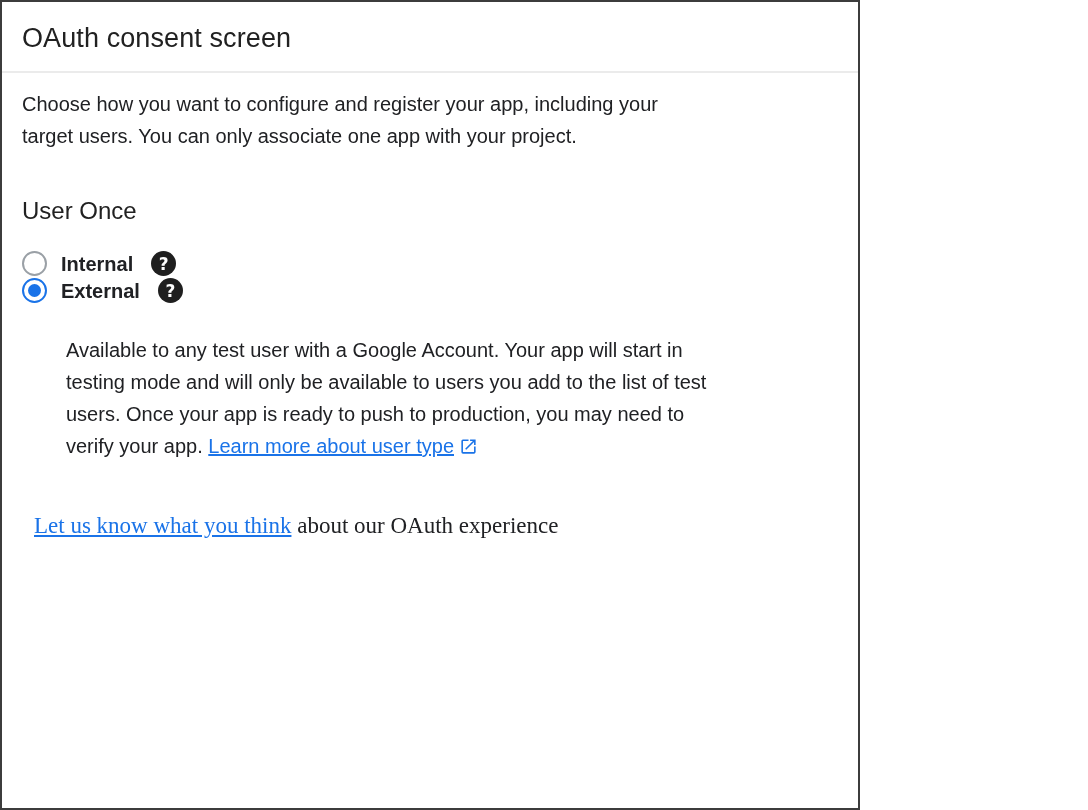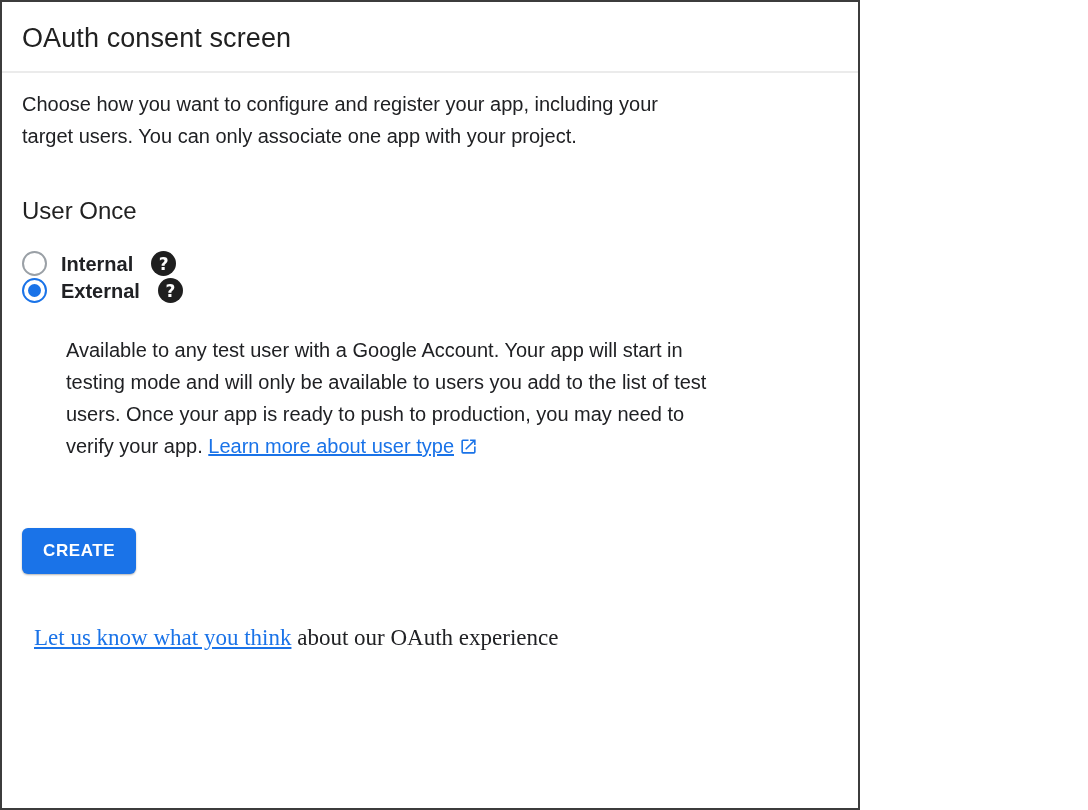--- a/index.html
+++ b/index.html
@@ -105,17 +105,16 @@
     </div>
     <p class="desc external-desc">
       <span class="desc-text">Available to any test user with a Google Account. Your app will start in
 testing mode and will only be available to users you add to the list of test
 users. Once your app is ready to push to production, you may need to
 verify your app. </span><a class="learn-link"><span>Learn more about user type</span><svg class="ext-icon" width="19" height="19" viewBox="0 0 24 24" fill="#1a73e8">
             <path d="M19 19H5V5h7V3H5a2 2 0 0 0-2 2v14a2 2 0 0 0 2 2h14c1.1 0 2-.9 2-2v-7h-2v7zM14 3v2h3.59l-9.83 9.83 1.41 1.41L19 6.41V10h2V3h-7z"></path>
           </svg></a>
     </p>
 
-    <button class="create-btn">CREATE</button>
 
     <p class="footer-line"><a class="feedback-link">Let us know what you think</a><span> about our OAuth experience</span></p>
   </main>
 </div>
 
 </body></html>

